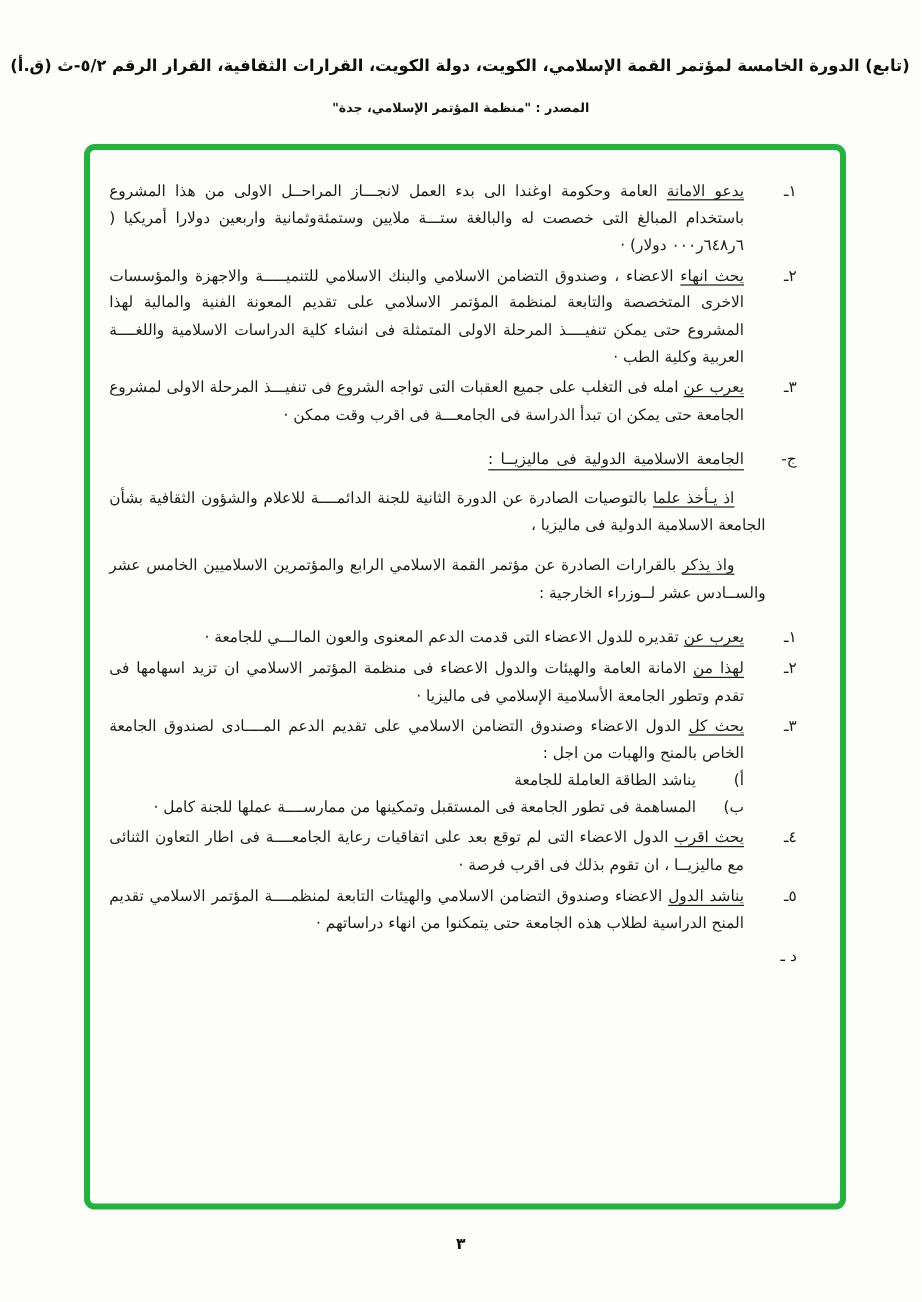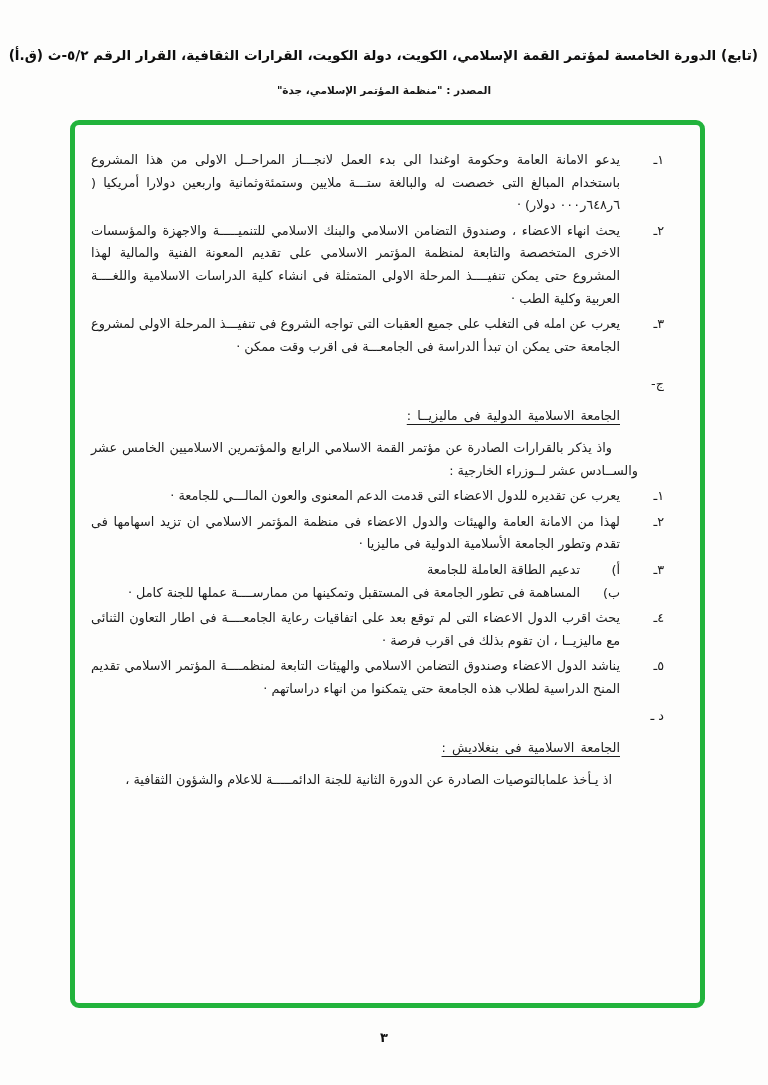--- a/index.html
+++ b/index.html
@@ -8,27 +8,27 @@
   .hdr{position:absolute;top:47px;right:10px;left:10px;text-align:center;
        font-weight:700;font-size:13.6px;white-space:nowrap;color:#0e0e0e;}
   .src{position:absolute;top:84px;right:0;left:0;text-align:center;
        font-weight:700;font-size:10.5px;color:#141414;}
   .frame{position:absolute;top:120px;right:63px;width:635px;height:888px;box-sizing:border-box;
          border:5px solid #22b33c;border-radius:9px;padding:24px 36px 16px 16px;
          font-size:12.8px;line-height:22.6px;text-align:justify;text-justify:inter-word;}
   .item{display:flex;margin:0 0 3px 0;}
   .num{flex:0 0 44px;}
   .txt{flex:1;margin:0;}
-  .u{text-underline-offset:3px;text-decoration-thickness:1.3px;}
+  .u{text-decoration:underline;text-underline-offset:3px;text-decoration-thickness:1.3px;}
   .sec{display:flex;margin:15px 0 9px 0;}
   .sec.d{margin:5px 0 9px 0;}
   .sec-title{text-decoration:underline;text-underline-offset:4px;text-decoration-thickness:1.3px;
-             word-spacing:2px;margin-top:32px;}
+             word-spacing:2px;}
   .pre{margin:0 26px 11px 0;text-indent:26px;}
-  .pre.last{margin-bottom:3px;}
+  .pre.last{margin-bottom:15px;}
   .sub{display:flex;}
   .sub .m{flex:0 0 40px;}
   .sub .t{flex:1;margin:0;}
   .pgnum{position:absolute;top:1030px;left:0;right:0;text-align:center;
          font-weight:700;font-size:13px;color:#111;}
 </style>
 </head>
 <body>
 
 <div class="page">
@@ -48,55 +48,55 @@
     </div>
     <div class="item">
       <span class="num">٣ـ</span>
       <p class="txt"><span class="u">يعرب عن</span><span> امله فى التغلب على جميع العقبات التى تواجه الشروع فى تنفيـــذ المرحلة الاولى لمشروع الجامعة حتى يمكن ان تبدأ الدراسة فى الجامعـــة فى اقرب وقت ممكن ·</span></p>
     </div>
 
     <div class="sec">
       <span class="num">ج-</span>
       <span class="sec-title">الجامعة الاسلامية الدولية فى ماليزيــا :</span>
     </div>
+    <p class="pre"><span class="u">اذ يـأخذ علما</span><span> بالتوصيات الصادرة عن الدورة الثانية للجنة الدائمــــة للاعلام والشؤون الثقافية بشأن الجامعة الاسلامية الدولية فى ماليزيا ،</span></p>
     <p class="pre last"><span class="u">واذ يذكر</span><span> بالقرارات الصادرة عن مؤتمر القمة الاسلامي الرابع والمؤتمرين الاسلاميين الخامس عشر والســادس عشر لــوزراء الخارجية :</span></p>
 
     <div class="item">
       <span class="num">١ـ</span>
       <p class="txt"><span class="u">يعرب عن</span><span> تقديره للدول الاعضاء التى قدمت الدعم المعنوى والعون المالـــي للجامعة ·</span></p>
     </div>
     <div class="item">
       <span class="num">٢ـ</span>
-      <p class="txt"><span class="u">لهذا من</span><span> الامانة العامة والهيئات والدول الاعضاء فى منظمة المؤتمر الاسلامي ان تزيد اسهامها فى تقدم وتطور الجامعة الأسلامية الدولية فى ماليزيا ·</span></p>
+      <p class="txt"><span class="u">لهذا من</span><span> الامانة العامة والهيئات والدول الاعضاء فى منظمة المؤتمر الاسلامي ان تزيد اسهامها فى تقدم وتطور الجامعة الأسلامية الإسلامي فى ماليزيا ·</span></p>
     </div>
     <div class="item">
       <span class="num">٣ـ</span>
       <div class="txt">
+        <p class="txt"><span class="u">يحث كل</span><span> الدول الاعضاء وصندوق التضامن الاسلامي على تقديم الدعم المــــادى لصندوق الجامعة الخاص بالمنح والهبات من اجل :</span></p>
         <div class="sub">
           <span class="m">أ)</span>
-          <p class="t">تدعيم الطاقة العاملة للجامعة</p>
+          <p class="t">يناشد الطاقة العاملة للجامعة</p>
         </div>
         <div class="sub">
           <span class="m">ب)</span>
           <p class="t">المساهمة فى تطور الجامعة فى المستقبل وتمكينها من ممارســــة عملها للجنة كامل ·</p>
         </div>
       </div>
     </div>
     <div class="item">
       <span class="num">٤ـ</span>
       <p class="txt"><span class="u">يحث اقرب</span><span> الدول الاعضاء التى لم توقع بعد على اتفاقيات رعاية الجامعــــة فى اطار التعاون الثنائى مع ماليزيــا ، ان تقوم بذلك فى اقرب فرصة ·</span></p>
     </div>
     <div class="item">
       <span class="num">٥ـ</span>
       <p class="txt"><span class="u">يناشد الدول</span><span> الاعضاء وصندوق التضامن الاسلامي والهيئات التابعة لمنظمــــة المؤتمر الاسلامي تقديم المنح الدراسية لطلاب هذه الجامعة حتى يتمكنوا من انهاء دراساتهم ·</span></p>
     </div>
 
     <div class="sec d">
       <span class="num">د ـ</span>
-      <span class="sec-title">الجامعة الاسلامية فى بنغلاديش :</span>
     </div>
-    <p class="pre"><span class="u">اذ يـأخذ</span><span> علمابالتوصيات الصادرة عن الدورة الثانية للجنة الدائمـــــة للاعلام والشؤون الثقافية ،</span></p>
 
   </div>
 
   <div class="pgnum">٣</div>
 
 </div>
 
 </body></html>

